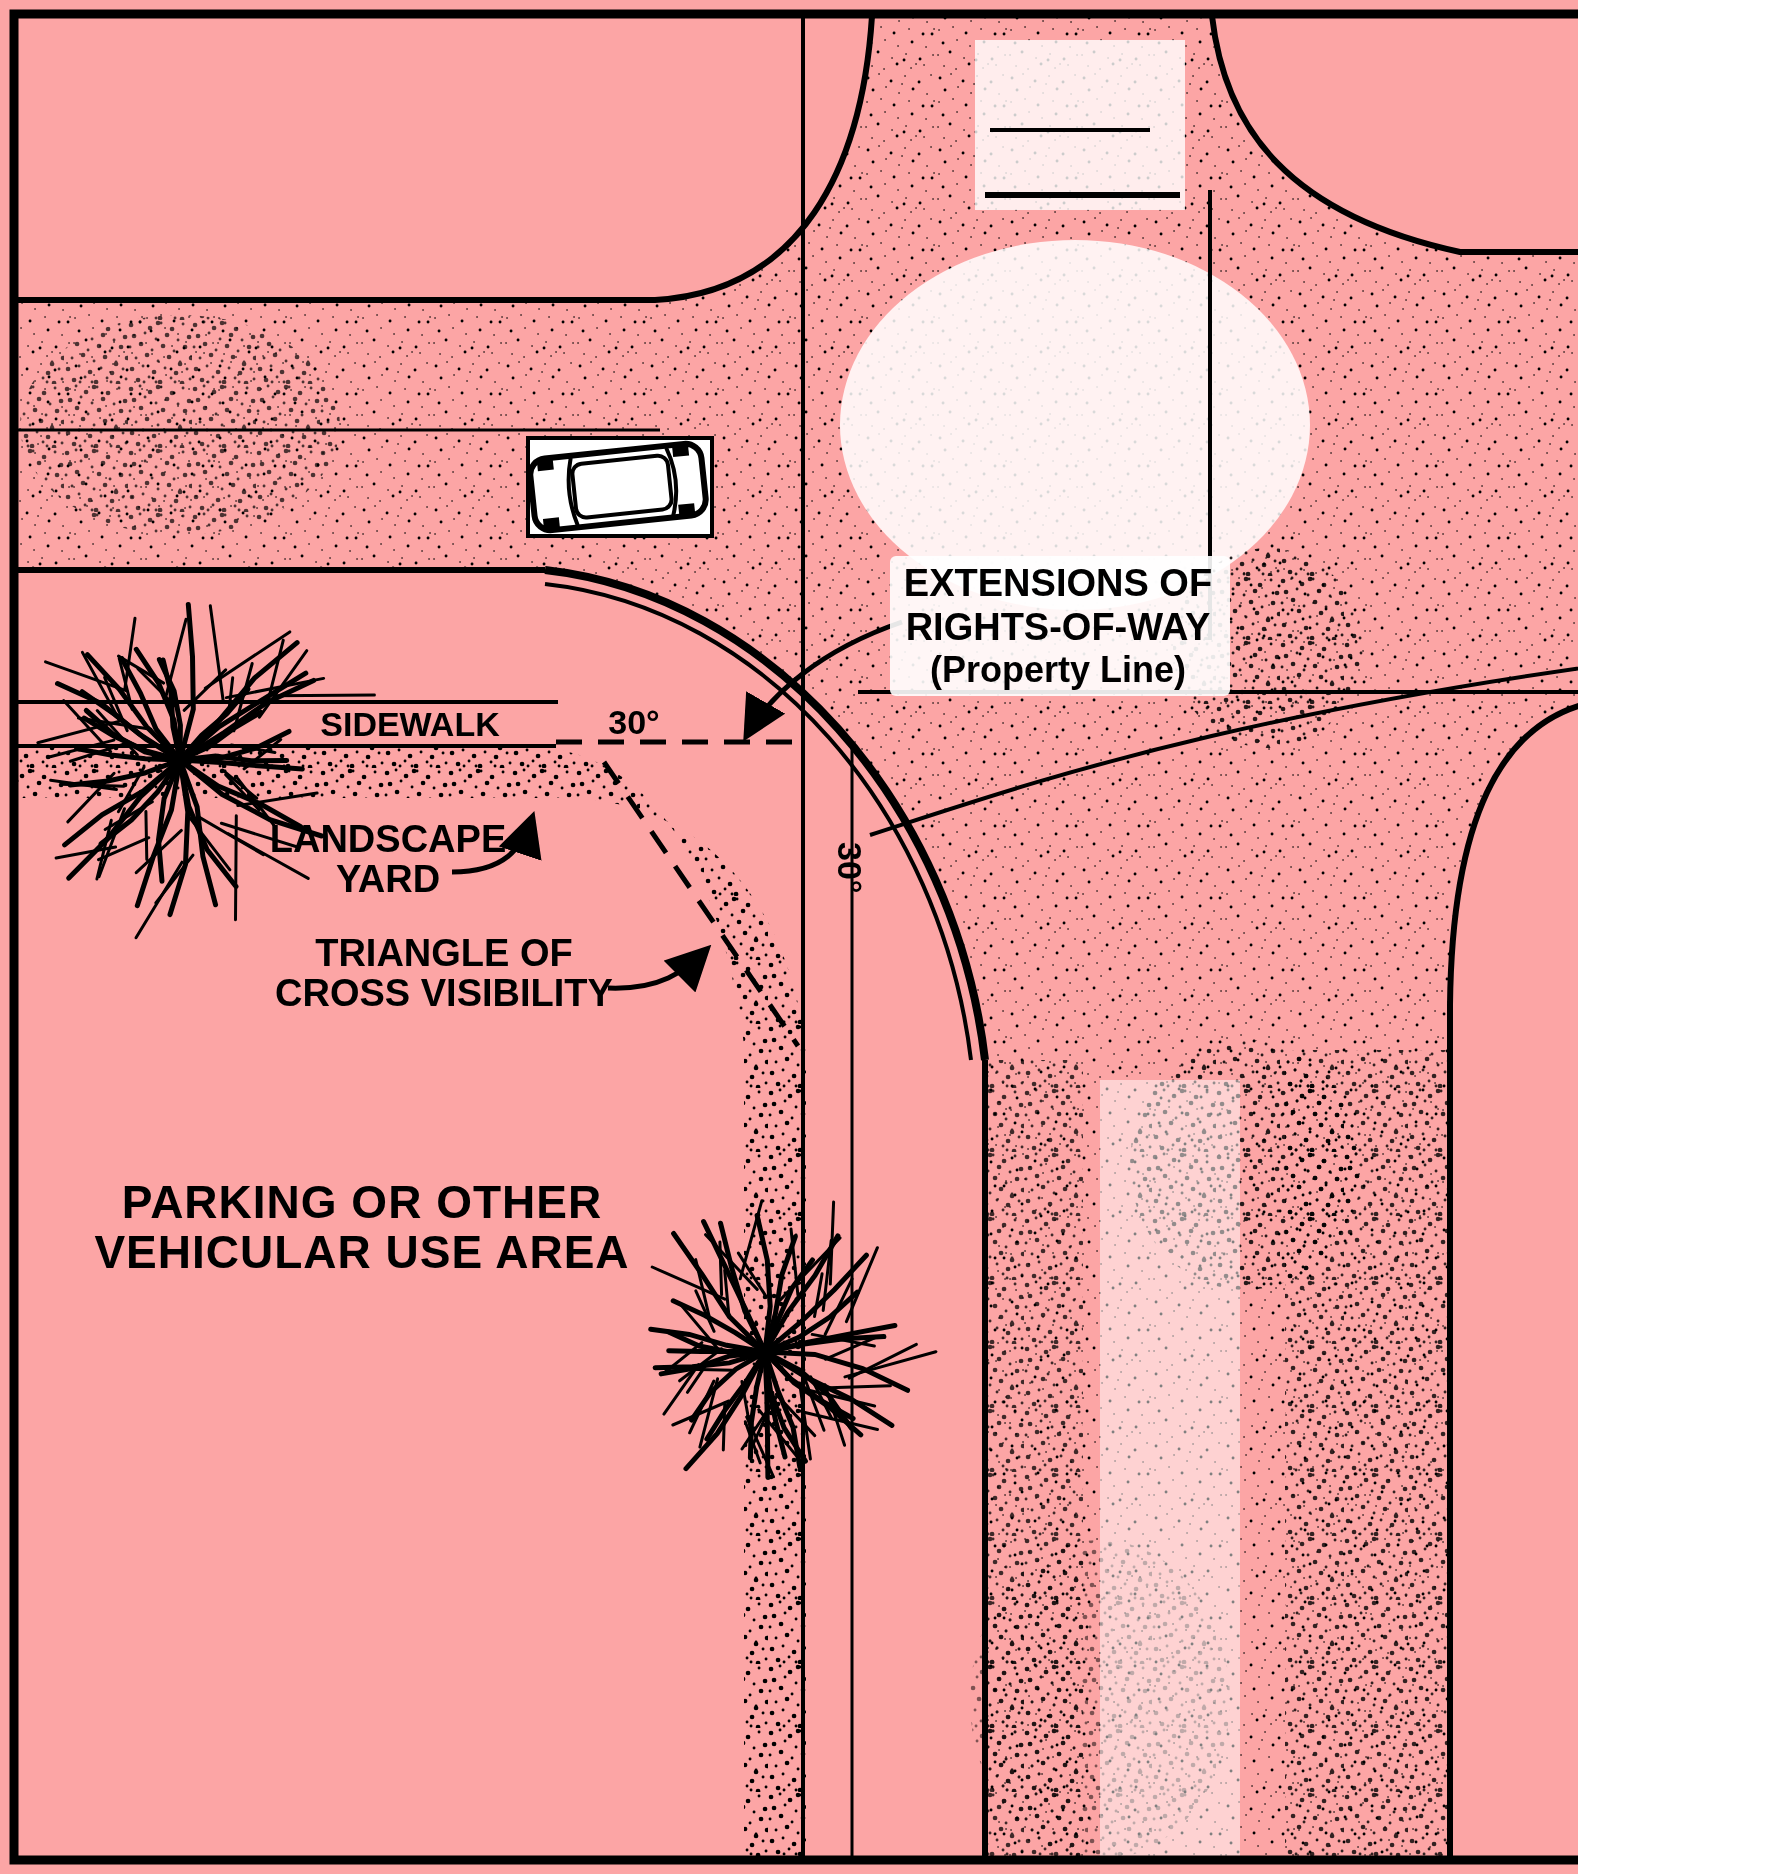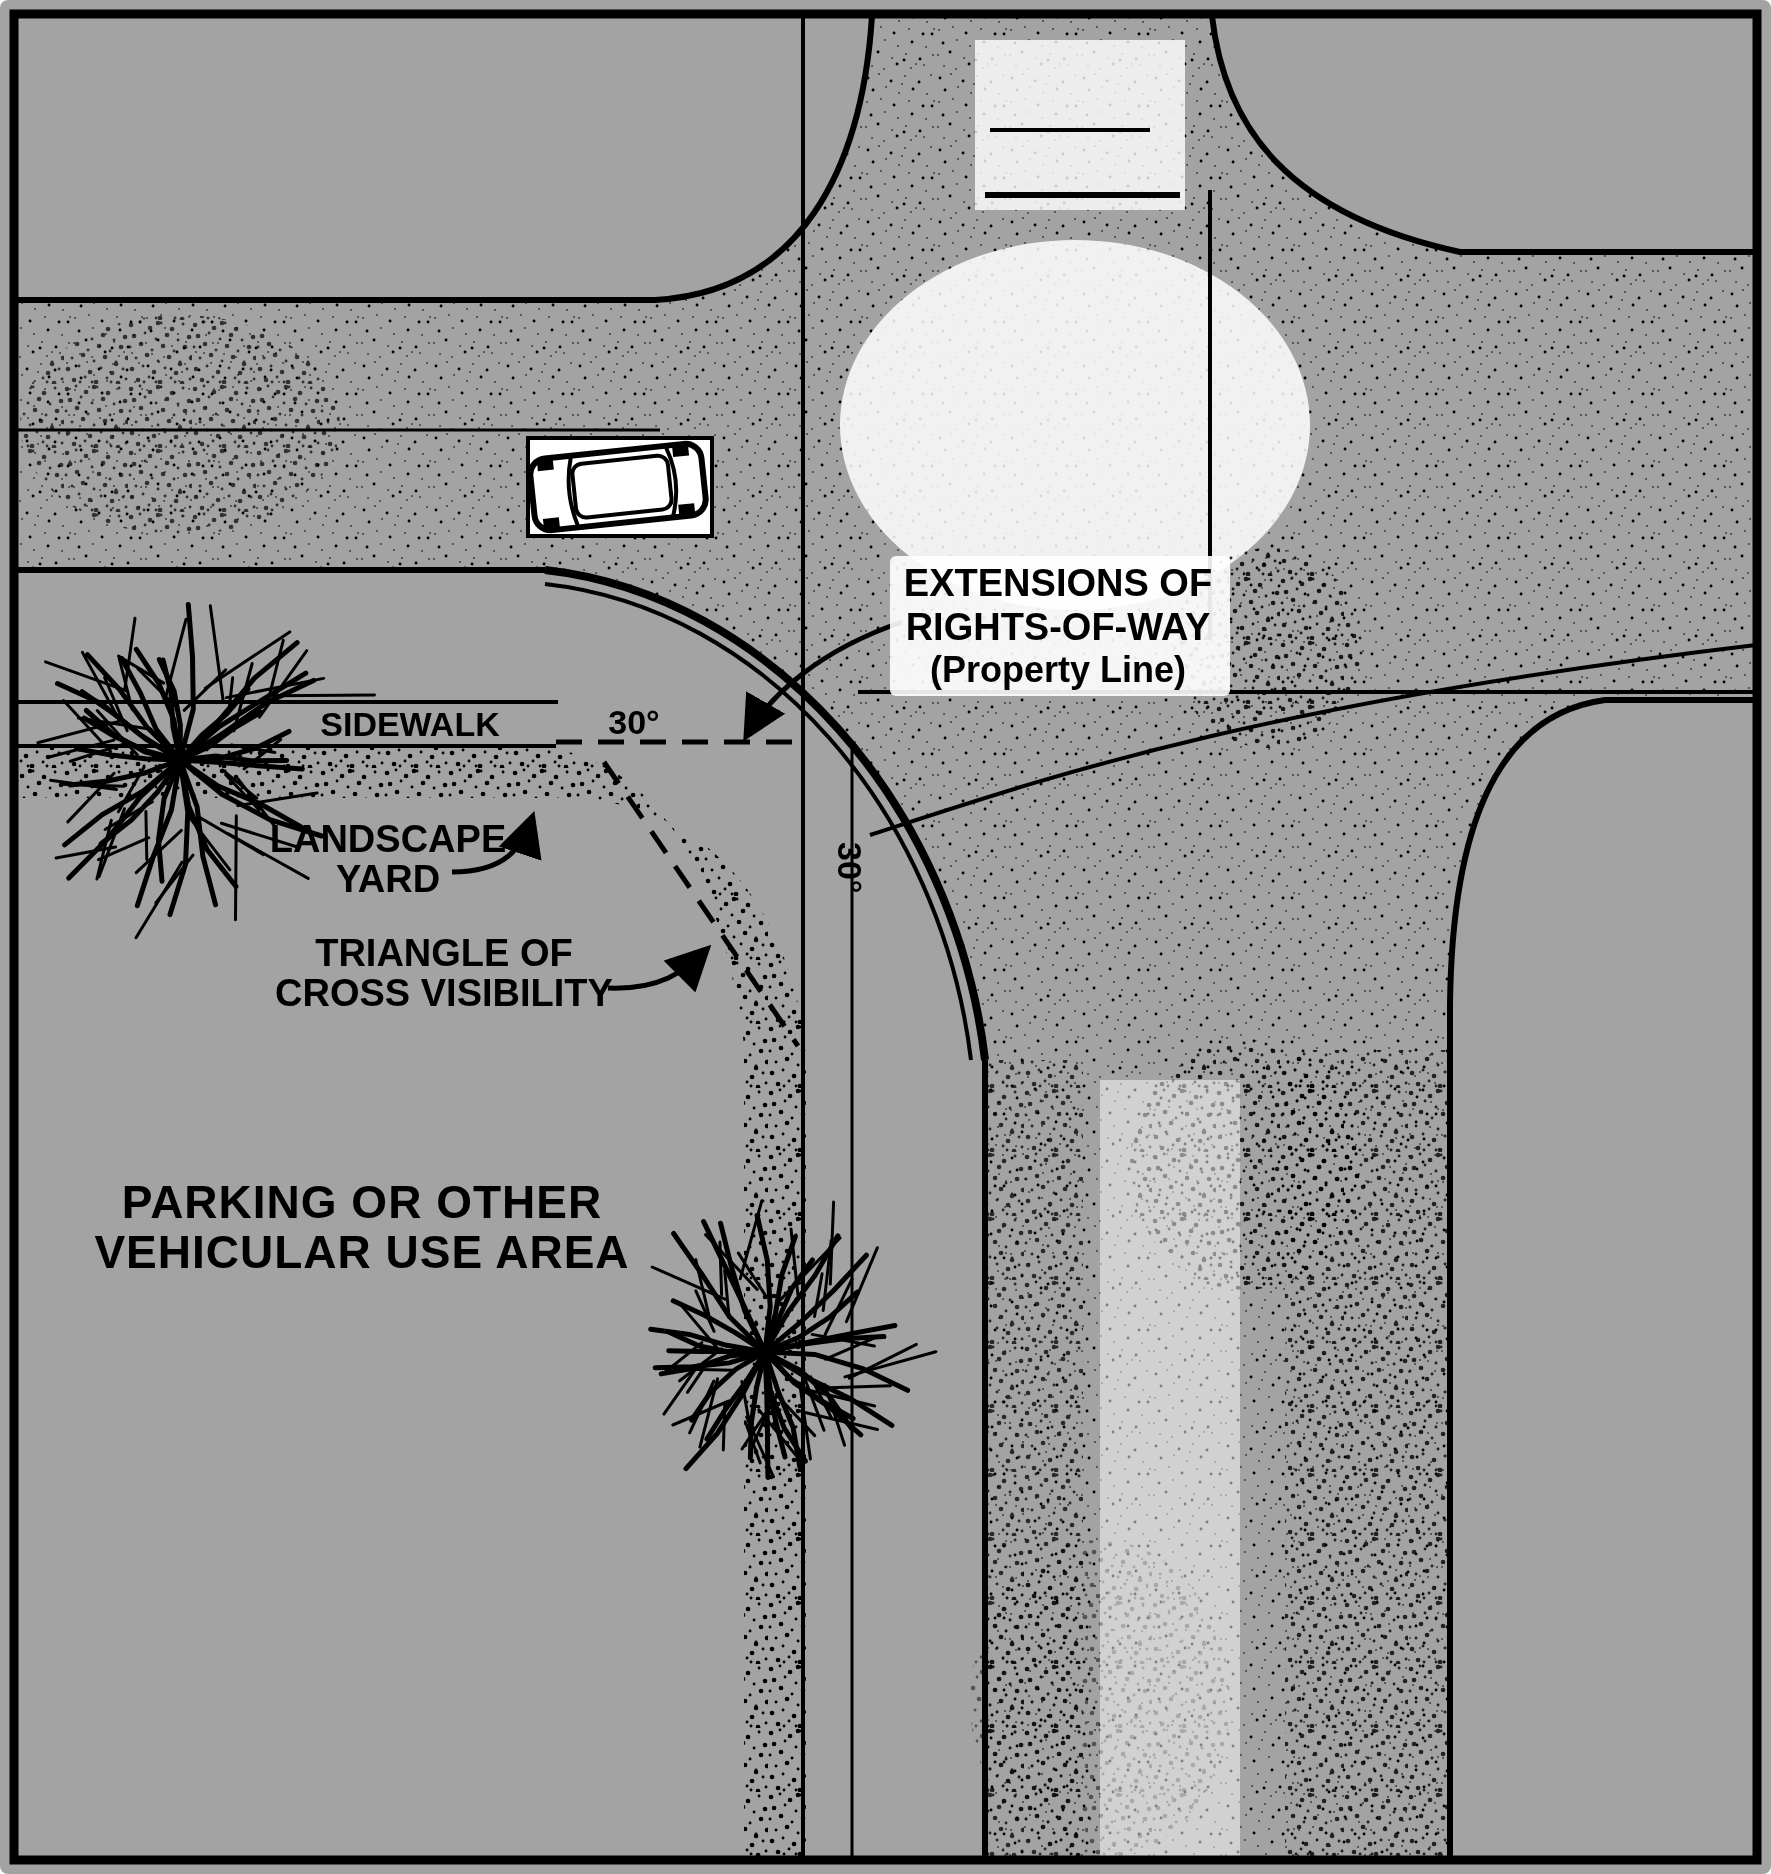--- a/index.html
+++ b/index.html
@@ -1,16 +1,16 @@
 <!DOCTYPE html>
 <html><head>
 <meta charset="utf-8">
 <style>
   html,body{margin:0;padding:0;background:#fff;}
-  .stage{position:relative;width:1771px;height:1874px;background:#a3a3a3;overflow:hidden;border-radius:8px;}
+  .stage{position:relative;width:1578px;height:1874px;background:#fca5a5;overflow:hidden;}
   svg{display:block;}
   text{fill:#000;font-family:"Liberation Sans","DejaVu Sans",sans-serif;font-weight:700;}
   .t46{font-size:46px;letter-spacing:1px;}
   .t38{font-size:38px;}
   .t36{font-size:36px;}
   .t34{font-size:34px;}
   .ink{stroke:#000;fill:none;}
 </style>
 </head>
 <body>

